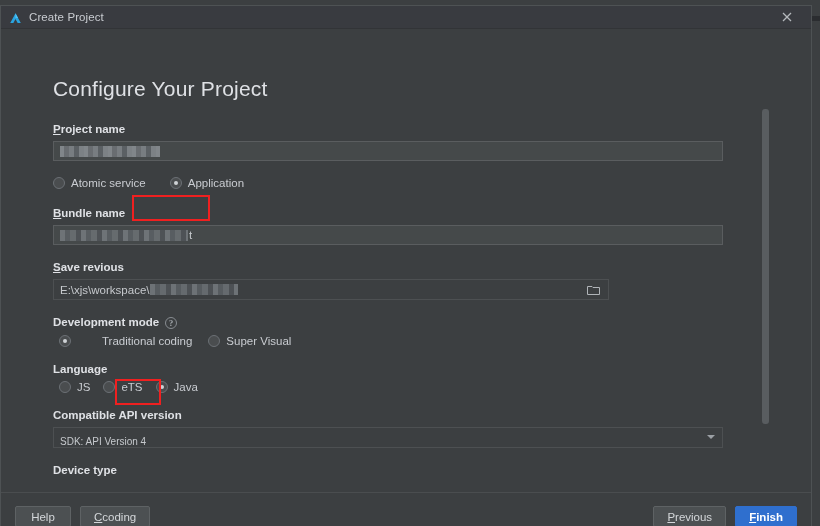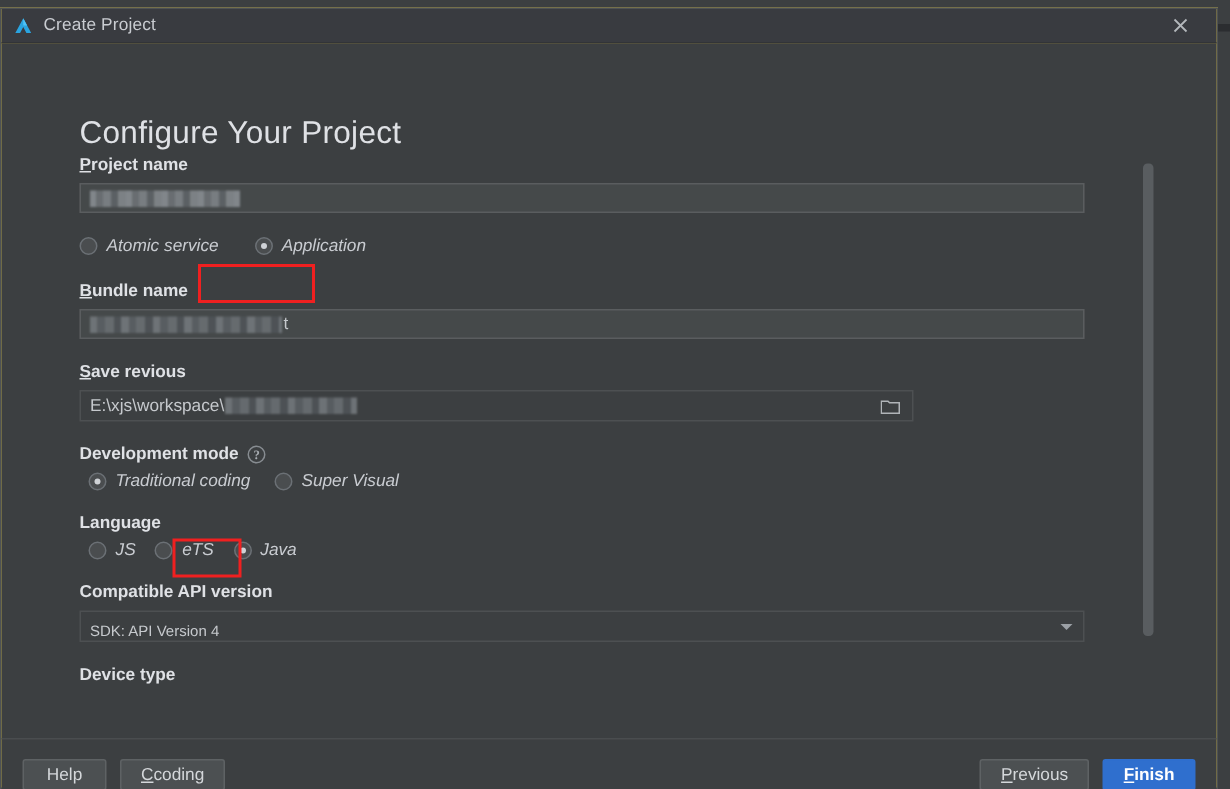--- a/index.html
+++ b/index.html
@@ -95,21 +95,21 @@
     left: 52px;
     top: 48px;
     font-size: 21px;
     color: #dfe1e5;
     letter-spacing: 0.2px;
   }
 
   .form {
     position: absolute;
     left: 52px;
-    top: 75px;
+    top: 94px;
     width: 670px;
   }
 
   .field-label {
     font-size: 11.5px;
     color: #dfe1e5;
     font-weight: bold;
     margin-bottom: 6px;
     display: block;
   }
@@ -159,21 +159,20 @@
         #5b6064 5px, #5b6064 10px,
         #6a6f73 10px, #6a6f73 16px,
         #4f5458 16px, #4f5458 21px);
   }
 
   
   .opt-row {
     display: flex;
     align-items: center;
     gap: 0px;
-    font-style: italic;
   }
   .opt {
     display: inline-flex;
     align-items: center;
     font-size: 11.5px;
     color: #c9ccd1;
     margin-right: 14px;
     cursor: pointer;
     white-space: nowrap;
   }
@@ -387,21 +386,21 @@
               <svg width="14" height="12" viewBox="0 0 14 12">
                 <path d="M0.5 2.5 L0.5 10.5 L12.5 10.5 L12.5 3.5 L6 3.5 L5 2.5 Z" fill="none" stroke="#b0b4b8" stroke-width="1"></path>
               </svg>
             </span>
           </div>
         </div>
 
         <div class="row" style="margin-top:16px;">
           <label class="field-label"><span>Development mode</span><span class="help-icon">?</span></label>
           <div class="opt-row" style="margin-top:3px;">
-            <span class="opt" style="margin-left:6px;margin-right:16px;">
+            <span class="opt" style="margin-left:6px;margin-right:16px;gap:25px;">
               <span class="radio checked"></span>
               <span>Traditional coding</span>
             </span>
             <span class="opt">
               <span class="radio"></span>
               <span>Super Visual</span>
             </span>
           </div>
         </div>
 

